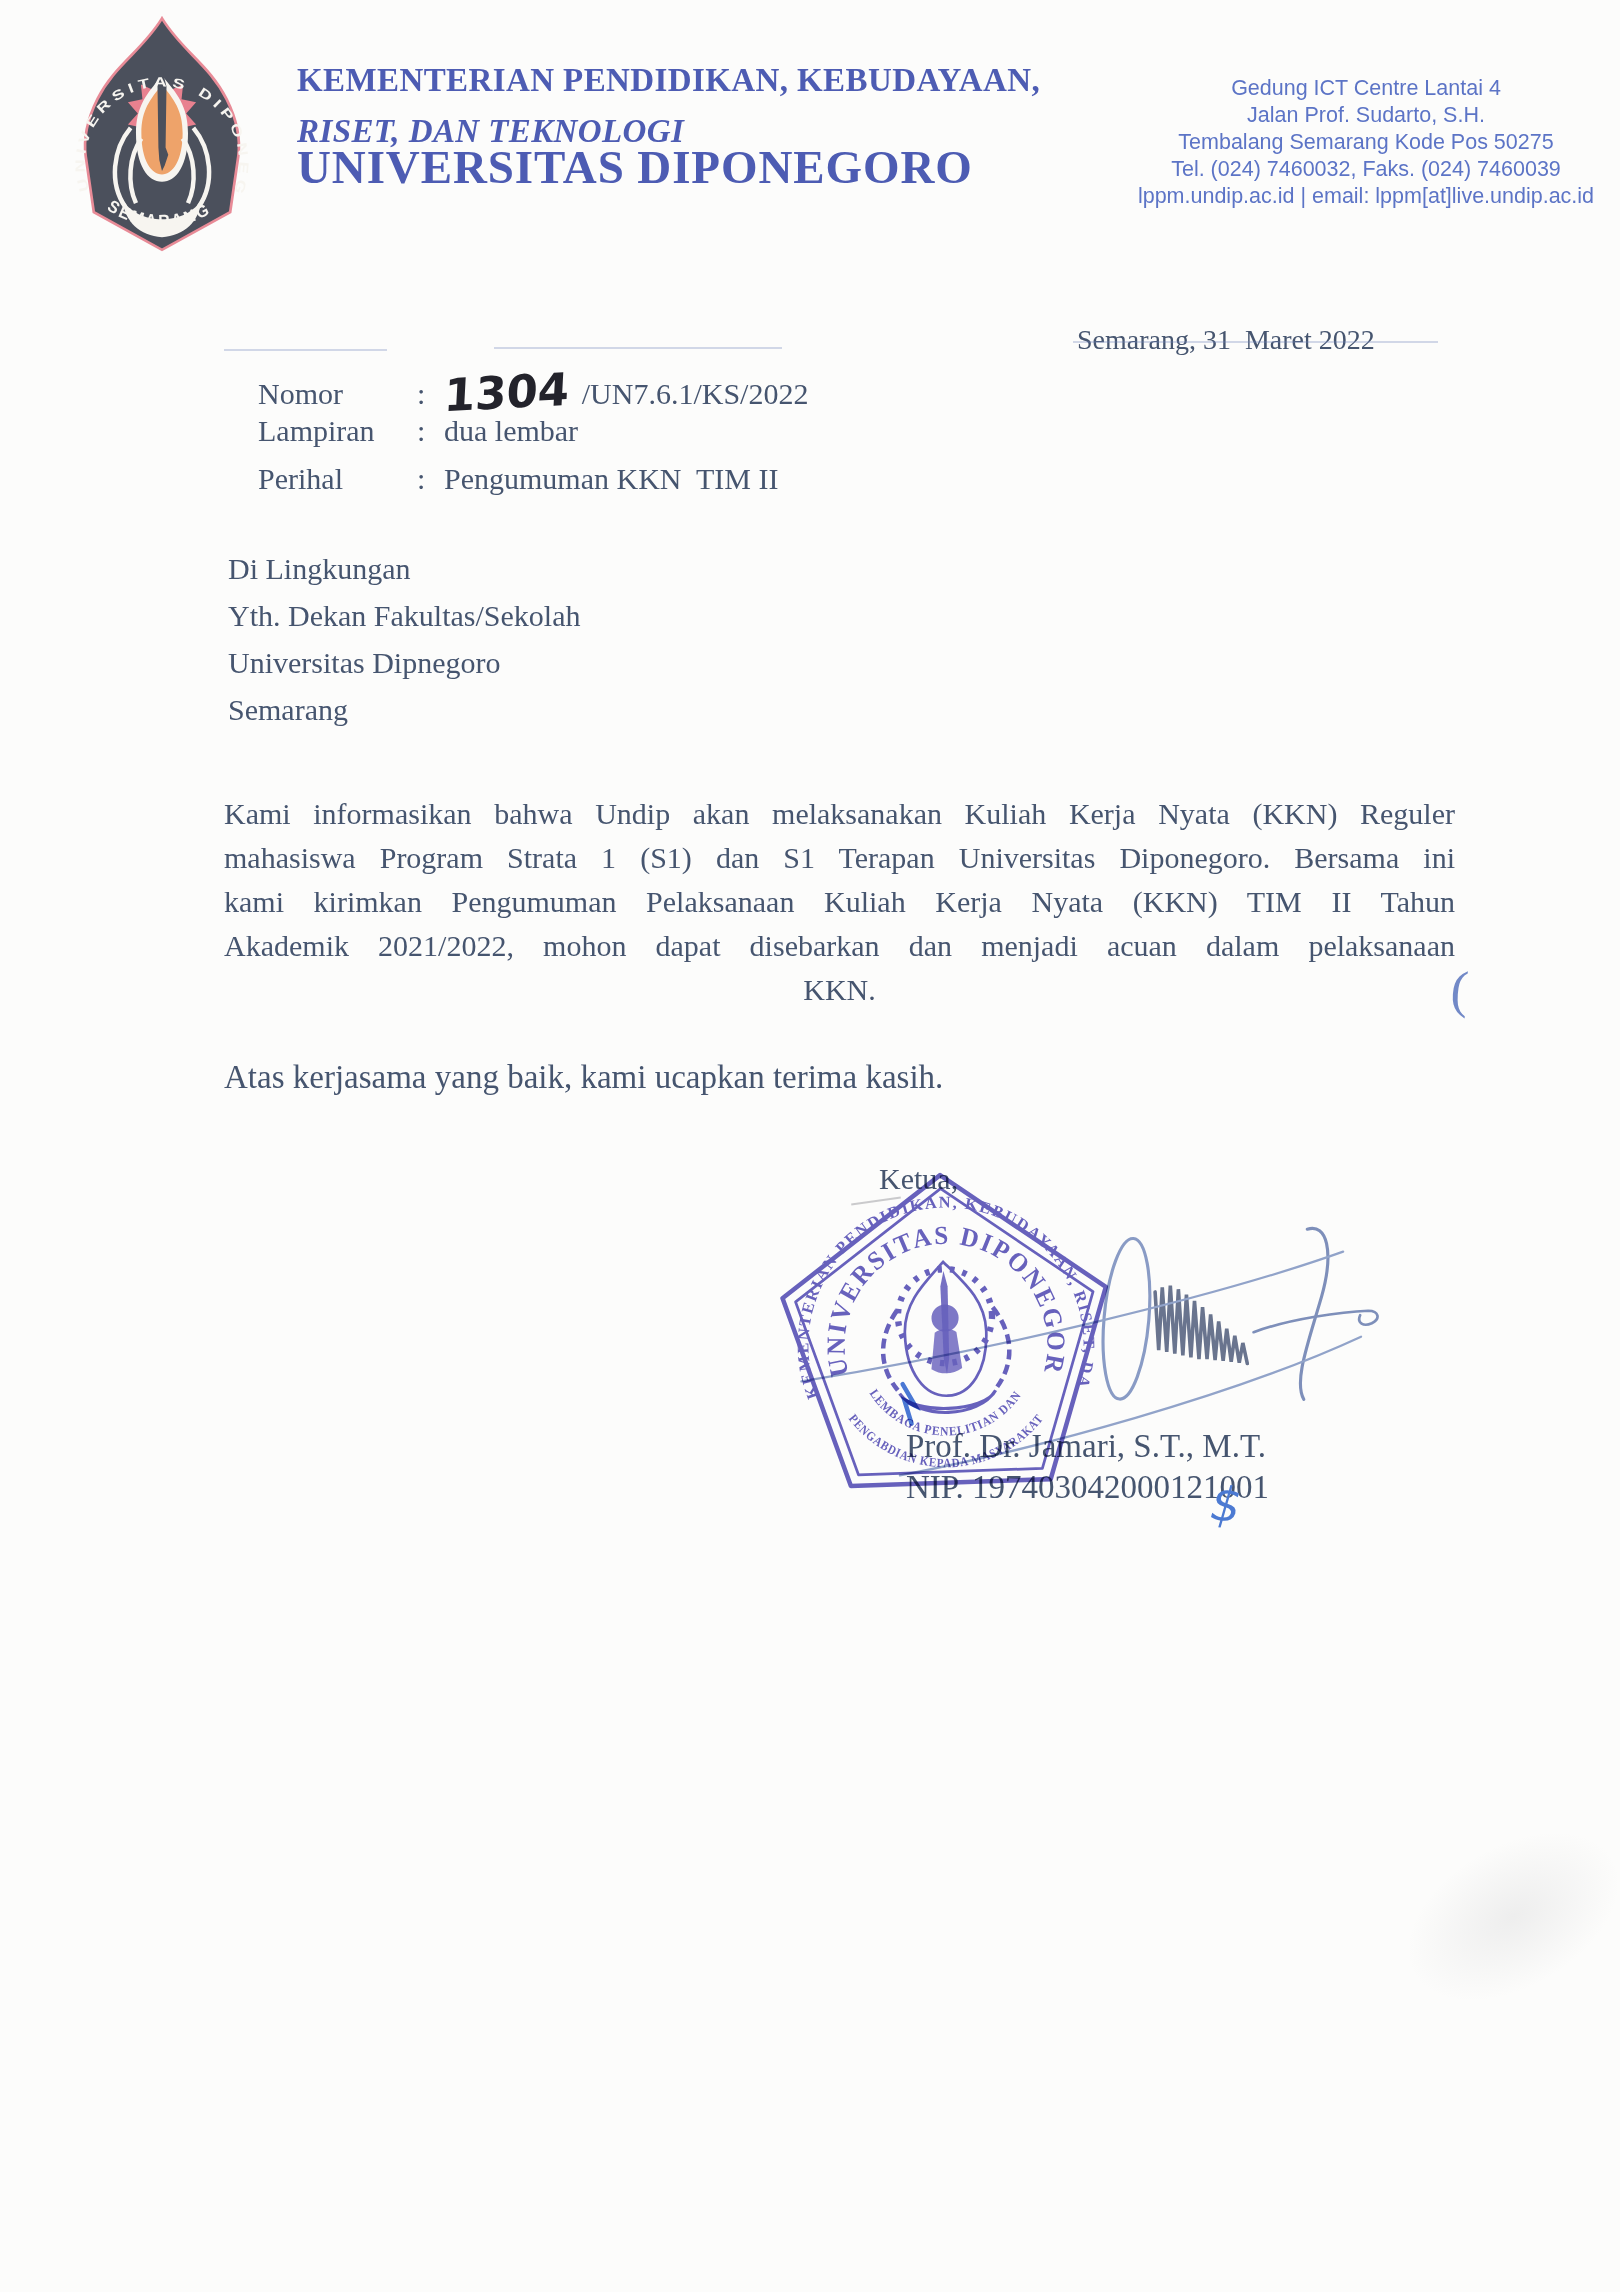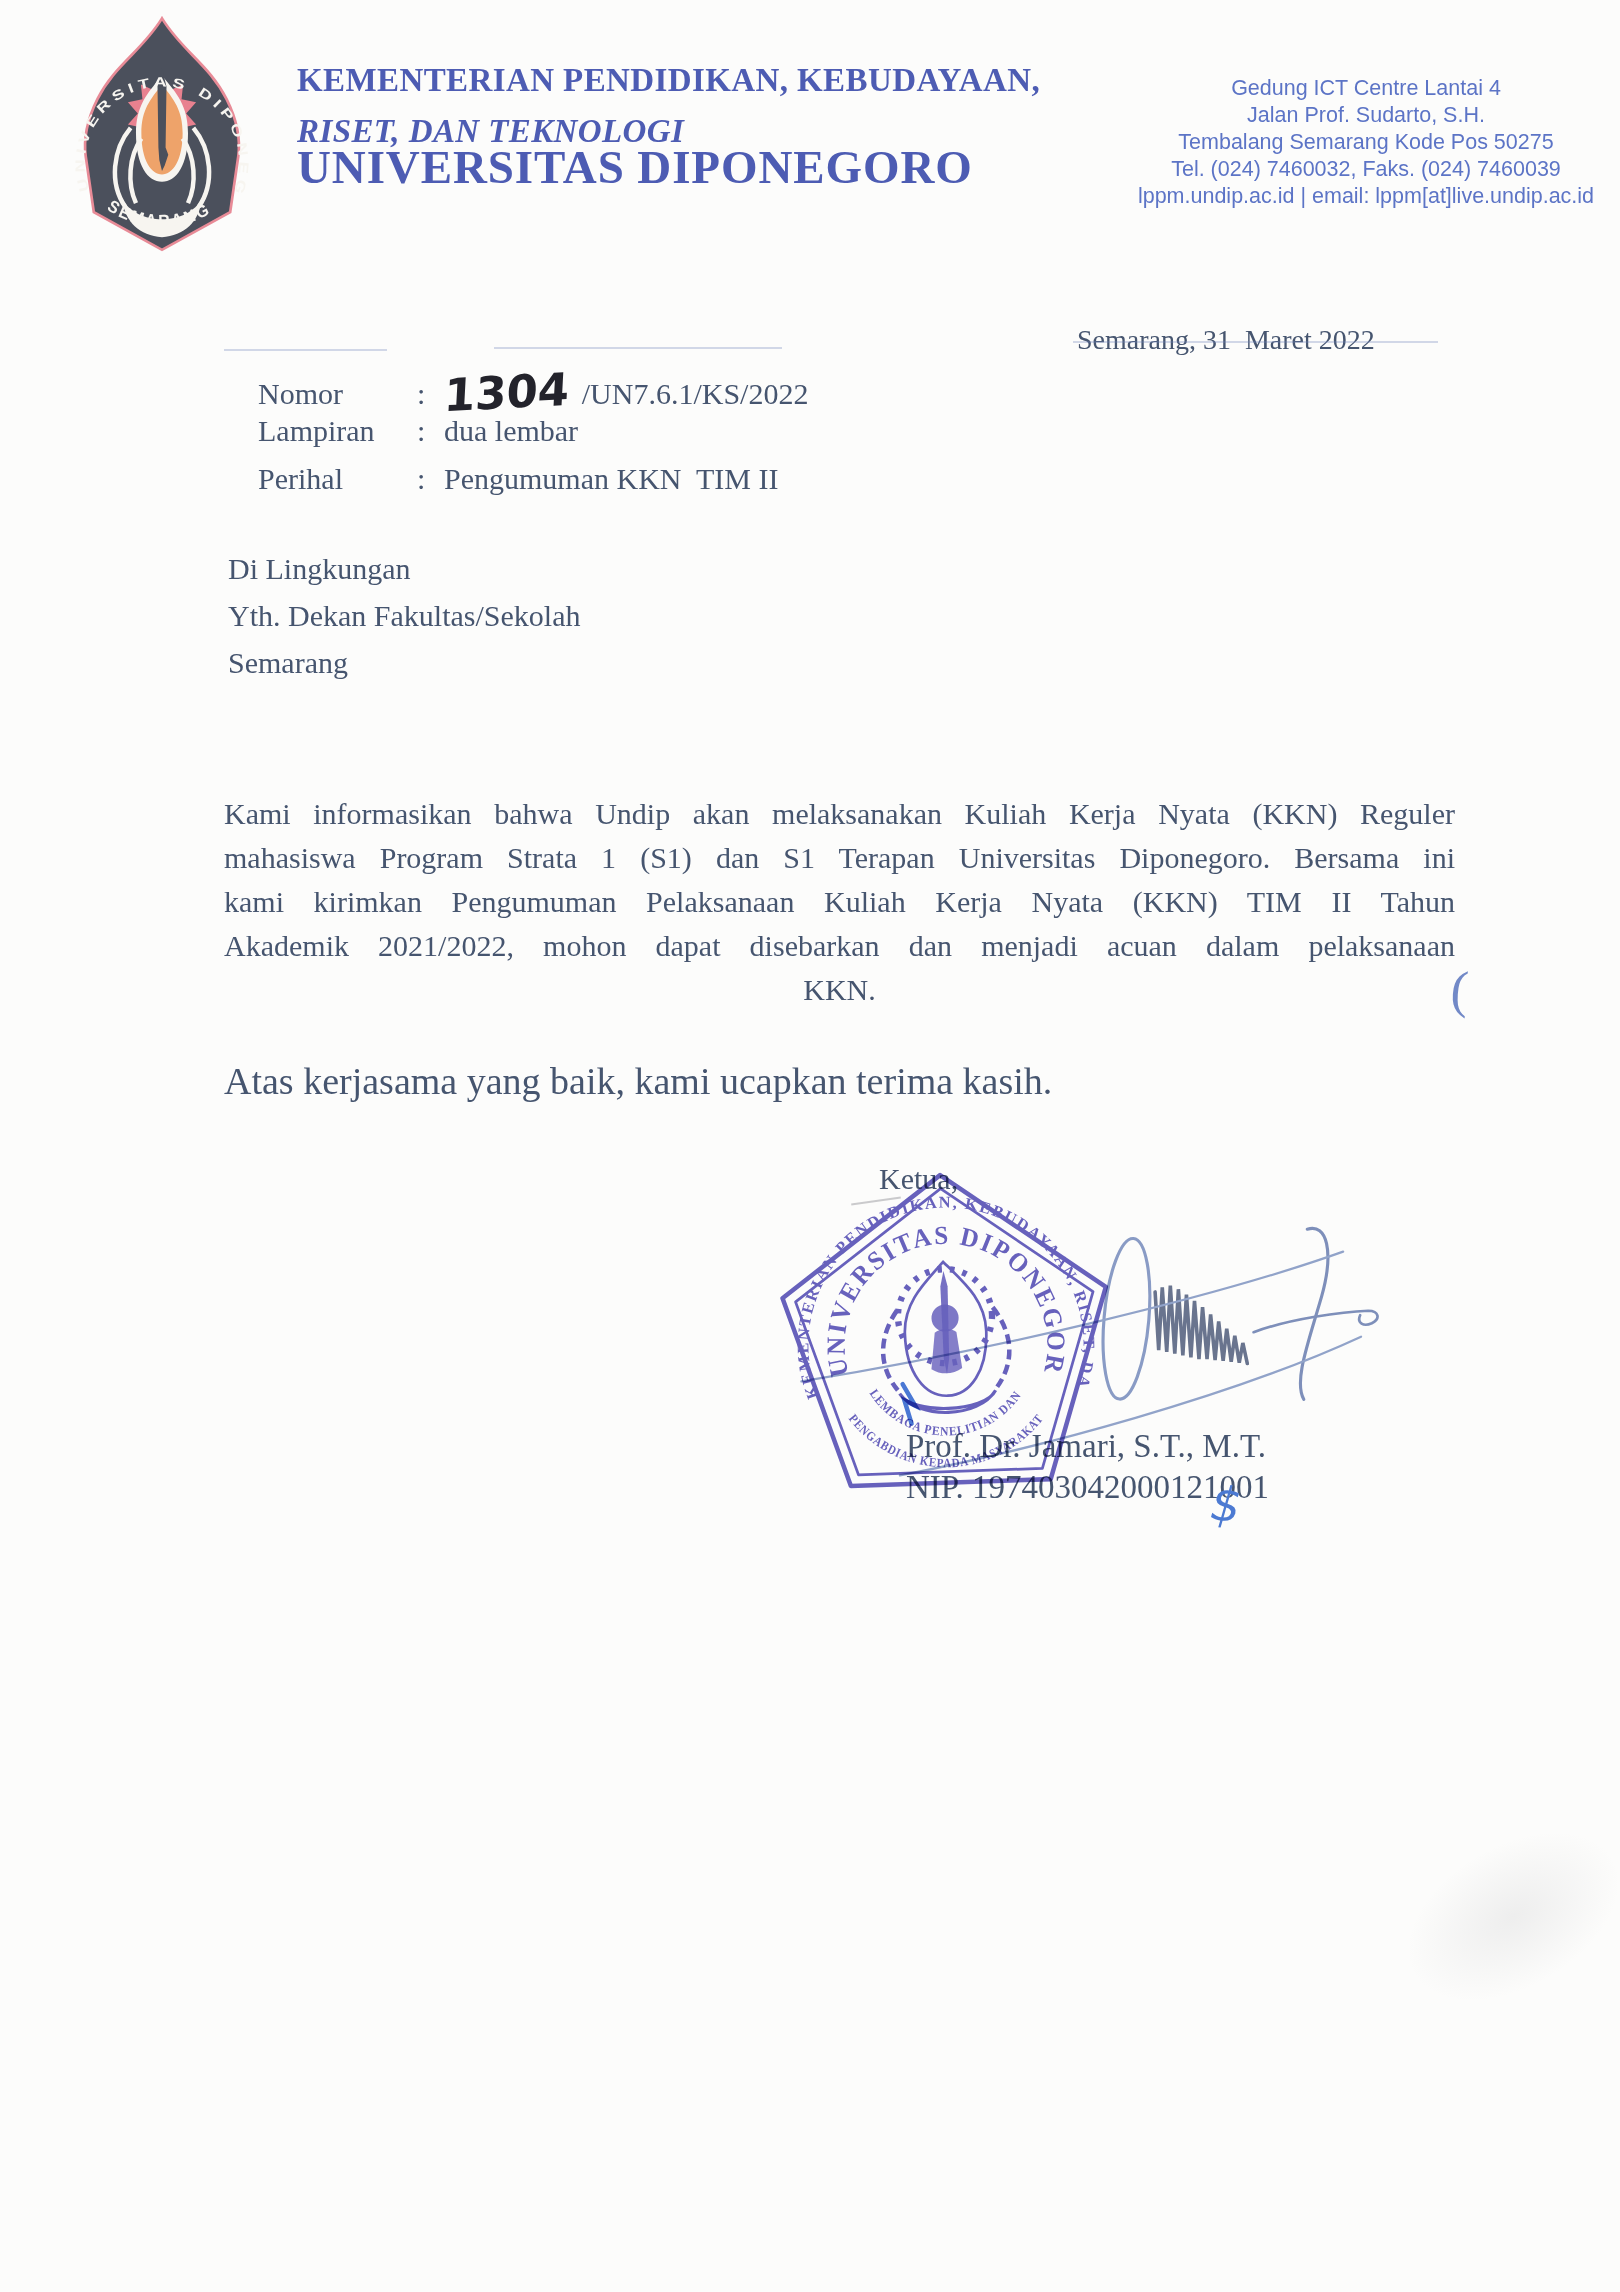--- a/index.html
+++ b/index.html
@@ -31,21 +31,21 @@
     font-weight:700;font-size:45px;color:#23232b;
     display:inline-block;transform:rotate(-3deg) skewX(-6deg);
     position:relative;top:3.6px;margin-right:12.5px;
   }
   .dateline{font-size:28px;white-space:pre;}
   
   .recip{font-size:30px;line-height:47px;}
   .body-block{width:1231px;font-size:30px;line-height:44px;}
   .jline{text-align:justify;text-align-last:justify;}
   .jline-last{text-align:center;}
-  .closing{font-size:38px;}
+  .closing{font-size:33px;}
   
   .sig-title{font-size:30px;}
   .sig-name{font-size:33px;}
   .sig-nip{font-size:33px;}
   .stamp-svg{mix-blend-mode:multiply;opacity:.92;}
   .sign-svg{mix-blend-mode:multiply;}
   .stamp-ring{font:700 18px "Liberation Serif", serif;letter-spacing:2px;fill:#5b54ba;}
   .stamp-univ{font:700 29px "Liberation Serif", serif;letter-spacing:2.5px;fill:#5b54ba;}
   .stamp-small{font:700 14px "Liberation Serif", serif;letter-spacing:1px;fill:#5b54ba;}
   .logo-arc{font:700 15px "Liberation Sans", sans-serif;letter-spacing:4px;fill:#f7f5f0;}
@@ -118,20 +118,21 @@
 
   <div class="abs dateline" style="left:1077px;top:324px;">Semarang, 31  Maret 2022</div>
 
   <div class="abs strike" style="left:224px;top:349px;width:163px;"></div>
   <div class="abs strike" style="left:494px;top:347px;width:288px;"></div>
   <div class="abs strike" style="left:1073px;top:341px;width:365px;"></div>
 
   <div class="abs recip" style="left:228px;top:545px;">
     <div>Di Lingkungan</div>
     <div>Yth. Dekan Fakultas/Sekolah</div>
+    <div>Universitas Dipnegoro</div>
     <div>Semarang</div>
   </div>
 
   <div class="abs body-block" style="left:224px;top:792px;">
     <div class="jline">Kami informasikan bahwa Undip akan melaksanakan Kuliah Kerja Nyata (KKN) Reguler</div>
     <div class="jline">mahasiswa Program Strata 1 (S1) dan S1 Terapan Universitas Diponegoro. Bersama ini</div>
     <div class="jline">kami kirimkan Pengumuman Pelaksanaan Kuliah Kerja Nyata (KKN) TIM II Tahun</div>
     <div class="jline">Akademik 2021/2022, mohon dapat disebarkan dan menjadi acuan dalam pelaksanaan</div>
     <div class="jline-last">KKN.</div>
   </div>

